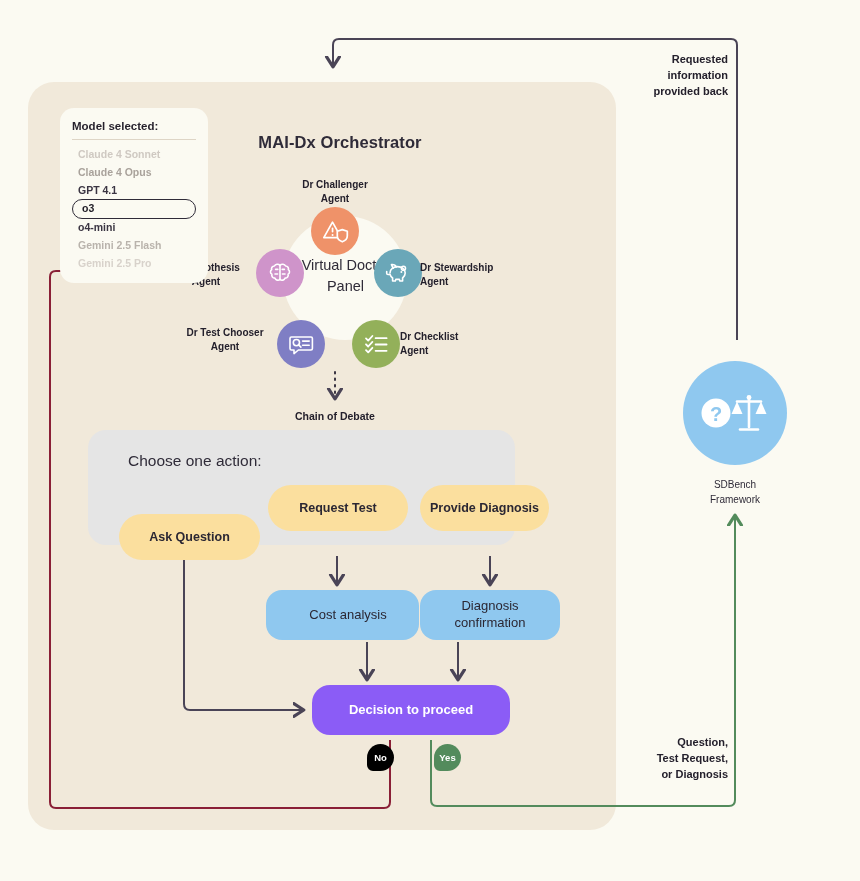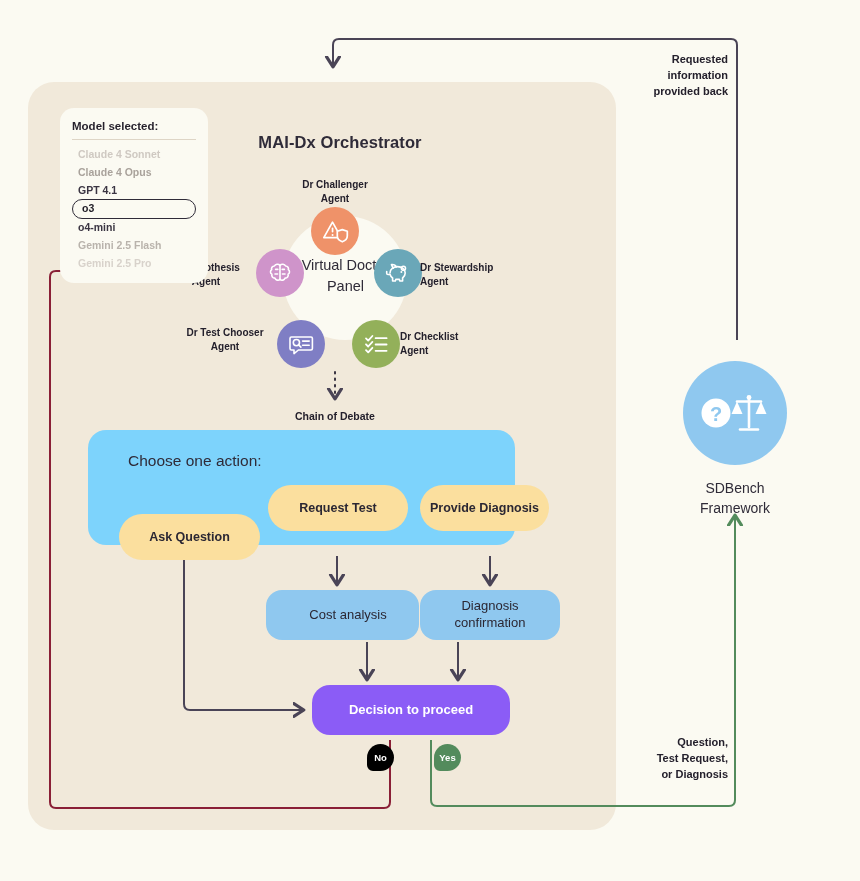--- a/index.html
+++ b/index.html
@@ -146,21 +146,21 @@
     font-weight: bold;
     color: #24202c;
     z-index: 6;
   }
 
   
   #action-card {
     position: absolute;
     left: 88px; top: 430px;
     width: 427px; height: 115px;
-    background: #7dd3fc;
+    background: #e5e5e5;
     border-radius: 18px;
     z-index: 6;
   }
   #action-prompt {
     position: absolute;
     left: 40px; top: 22px;
     font-size: 15.5px;
     color: #2f2b38;
   }
   .action-btn {
@@ -240,21 +240,21 @@
     z-index: 6;
     display: flex;
     align-items: center;
     justify-content: center;
   }
   #sdbench-label {
     position: absolute;
     left: 665px; top: 478px;
     width: 140px;
     text-align: center;
-    font-size: 14px;
+    font-size: 10px;
     line-height: 1.45;
     color: #2f2b38;
     z-index: 6;
     white-space: pre-line;
   }
 
   
   .edge-label {
     position: absolute;
     font-size: 11px;

